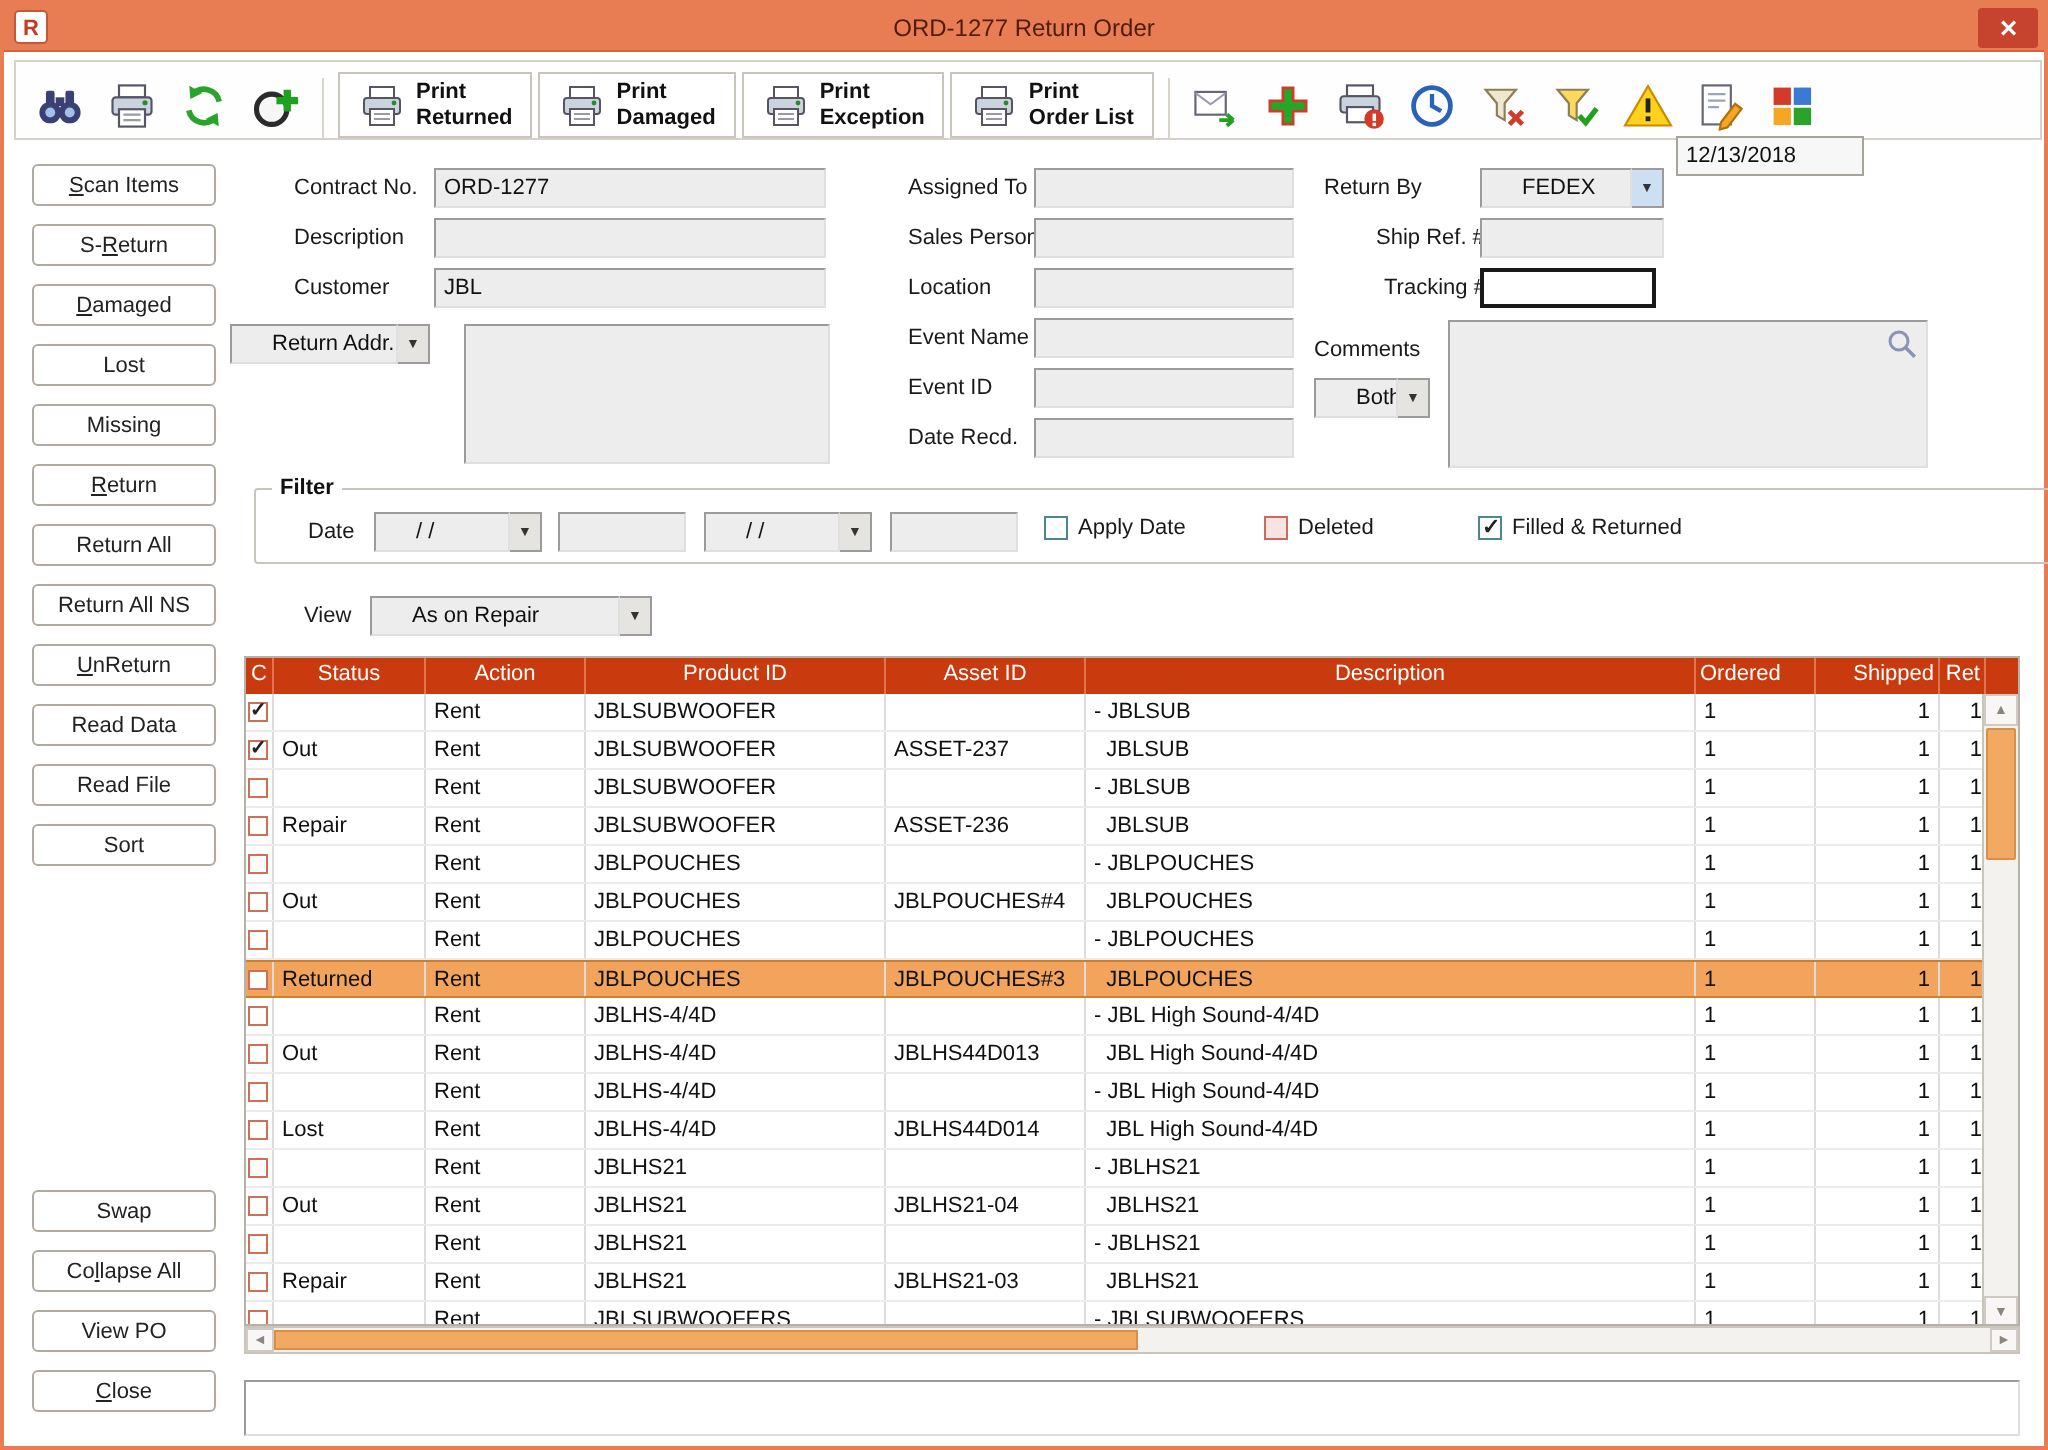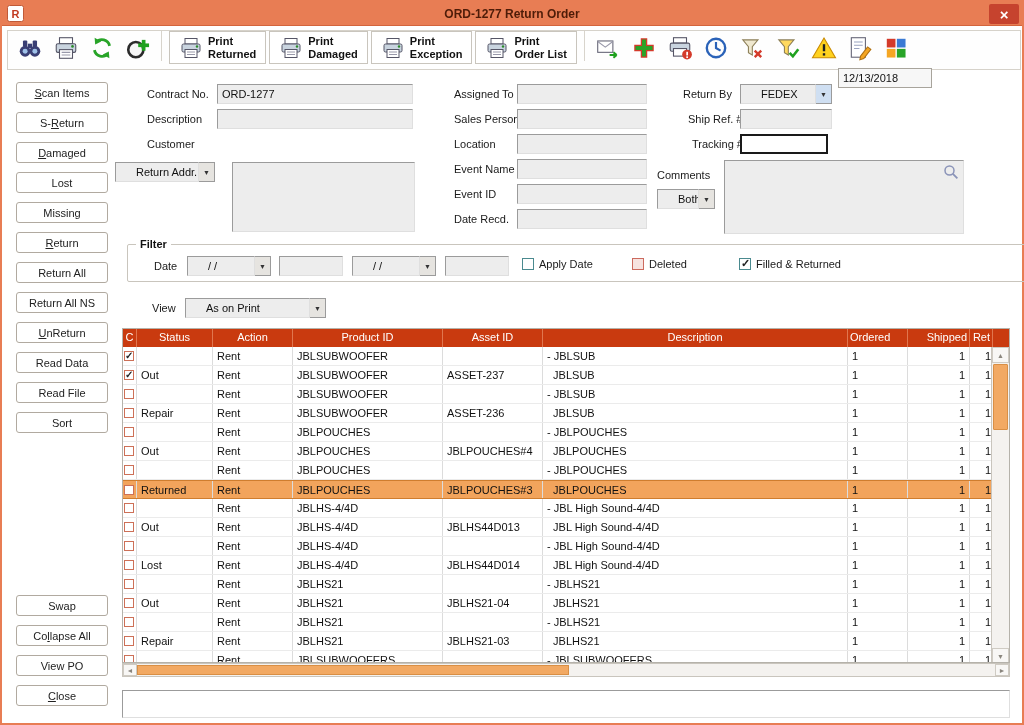--- a/index.html
+++ b/index.html
@@ -4,26 +4,26 @@
 <style>
   *{margin:0;padding:0;box-sizing:border-box}
   html,body{width:1024px;height:725px}
   body{font-family:"Liberation Sans",sans-serif;font-size:11px;background:#fff;position:relative;overflow:hidden}
   .window{position:absolute;inset:0;border:2px solid var(--titlebar,#e87d54);background:#fff}
 
   
   .titlebar{position:absolute;left:0;top:0;right:0;height:24px;background:var(--titlebar,#e87d54);display:flex;align-items:center;border-bottom:1px solid #d3643c}
   .app-icon{position:absolute;left:5px;top:3px;width:17px;height:17px}
   .app-icon svg{width:17px;height:17px}
-  .title{flex:1;text-align:center;font-size:12px;font-weight:bold;color:#4e1c08}
+  .title{flex:1;text-align:center;font-size:12px;font-weight:normal;color:#4e1c08}
   .close-btn{position:absolute;right:3px;top:2px;width:30px;height:20px;background:var(--closebtn,#c6432e);border-radius:2px;display:flex;align-items:center;justify-content:center;cursor:pointer}
   .close-x::before{content:"×";color:#fff;font-size:15px;font-weight:bold;line-height:1}
 
   
-  .toolbar{position:absolute;left:5px;top:28px;width:1014px;height:40px;border:1px solid #d6d2ca;background:#fefefe;display:flex;align-items:flex-start;padding:0 5px;gap:3px}
+  .toolbar{position:absolute;left:5px;top:28px;width:1014px;height:40px;border:1px solid #d6d2ca;background:#fefefe;display:flex;align-items:flex-end;padding:0 5px;gap:3px}
   .tb-group{display:flex;align-items:center;gap:3px}
   .tb-sep{width:1px;height:30px;background:#d8d4cc;margin:0 4px}
   .tool-btn{width:33px;height:33px;border:1px solid transparent;background:transparent;display:flex;align-items:center;justify-content:center;padding:0;cursor:pointer}
   .tool-btn svg{width:26px;height:26px}
   .print-btn{height:33px;border:1px solid #c9c5bd;background:#fff;display:flex;align-items:center;gap:5px;padding:0 9px;cursor:pointer;font-family:inherit}
   .pb-icon svg{width:24px;height:24px;display:block}
   .pb-text{display:flex;flex-direction:column;align-items:flex-start;font-size:11px;font-weight:bold;line-height:1.15;color:#111}
 
   
   .sidebar{position:absolute;left:8px;top:80px;width:104px;display:flex;flex-direction:column;align-items:center}
@@ -297,41 +297,42 @@
       <button class="side-btn">Co<u>l</u>lapse All</button>
       <button class="side-btn">View PO</button>
       <button class="side-btn"><u>C</u>lose</button>
     </div>
 
   <span class="lbl" style="left:145px;top:86px">Contract No.</span>
   <div class="field" style="left:215px;top:82px;width:196px">ORD-1277</div>
   <span class="lbl" style="left:145px;top:111px">Description</span>
   <div class="field" style="left:215px;top:107px;width:196px"></div>
   <span class="lbl" style="left:145px;top:136px">Customer</span>
+  <div class="field" style="left:215px;top:132px;width:196px">JBL</div>
 
   <div class="combo" style="left:113px;top:160px;width:100px">
     <div class="combo-val">Return Addr...</div>
     <div class="dd"></div>
   </div>
   <div class="field tall" style="left:230px;top:160px;width:183px;height:70px"></div>
 
   <span class="lbl" style="left:452px;top:86px">Assigned To</span>
   <div class="field" style="left:515px;top:82px;width:130px"></div>
   <span class="lbl" style="left:452px;top:111px">Sales Person</span>
   <div class="field" style="left:515px;top:107px;width:130px"></div>
   <span class="lbl" style="left:452px;top:136px">Location</span>
   <div class="field" style="left:515px;top:132px;width:130px"></div>
   <span class="lbl" style="left:452px;top:161px">Event Name</span>
   <div class="field" style="left:515px;top:157px;width:130px"></div>
   <span class="lbl" style="left:452px;top:186px">Event ID</span>
   <div class="field" style="left:515px;top:182px;width:130px"></div>
   <span class="lbl" style="left:452px;top:211px">Date Recd.</span>
   <div class="field" style="left:515px;top:207px;width:130px"></div>
 
-  <span class="lbl" style="left:681px;top:86px">Return By</span>
+  <span class="lbl" style="left:660px;top:86px">Return By</span>
   <div class="combo" style="left:738px;top:82px;width:92px">
     <div class="combo-val">FEDEX</div>
     <div class="dd blue"></div>
   </div>
   <div class="field lite" style="left:836px;top:66px;width:94px">12/13/2018</div>
 
   <span class="lbl" style="left:686px;top:111px">Ship Ref. #</span>
   <div class="field" style="left:738px;top:107px;width:92px"></div>
 
   <span class="lbl" style="left:690px;top:136px">Tracking #</span>
@@ -373,21 +374,21 @@
     <span class="box red"></span>
     <span>Deleted</span>
   </label>
   <label class="chk" style="left:737px;top:256px">
     <span class="box checked"></span>
     <span>Filled &amp; Returned</span>
   </label>
 
   <span class="lbl" style="left:150px;top:300px">View</span>
   <div class="combo" style="left:183px;top:296px;width:141px">
-    <div class="combo-val">As on Print</div>
+    <div class="combo-val">As on Repair</div>
     <div class="dd"></div>
   </div>
 
   <div class="grid">
     <div class="ghead">
         <div class="hcell col-c">C</div>
         <div class="hcell col-status">Status</div>
         <div class="hcell col-action">Action</div>
         <div class="hcell col-product_id">Product ID</div>
         <div class="hcell col-asset_id">Asset ID</div>

